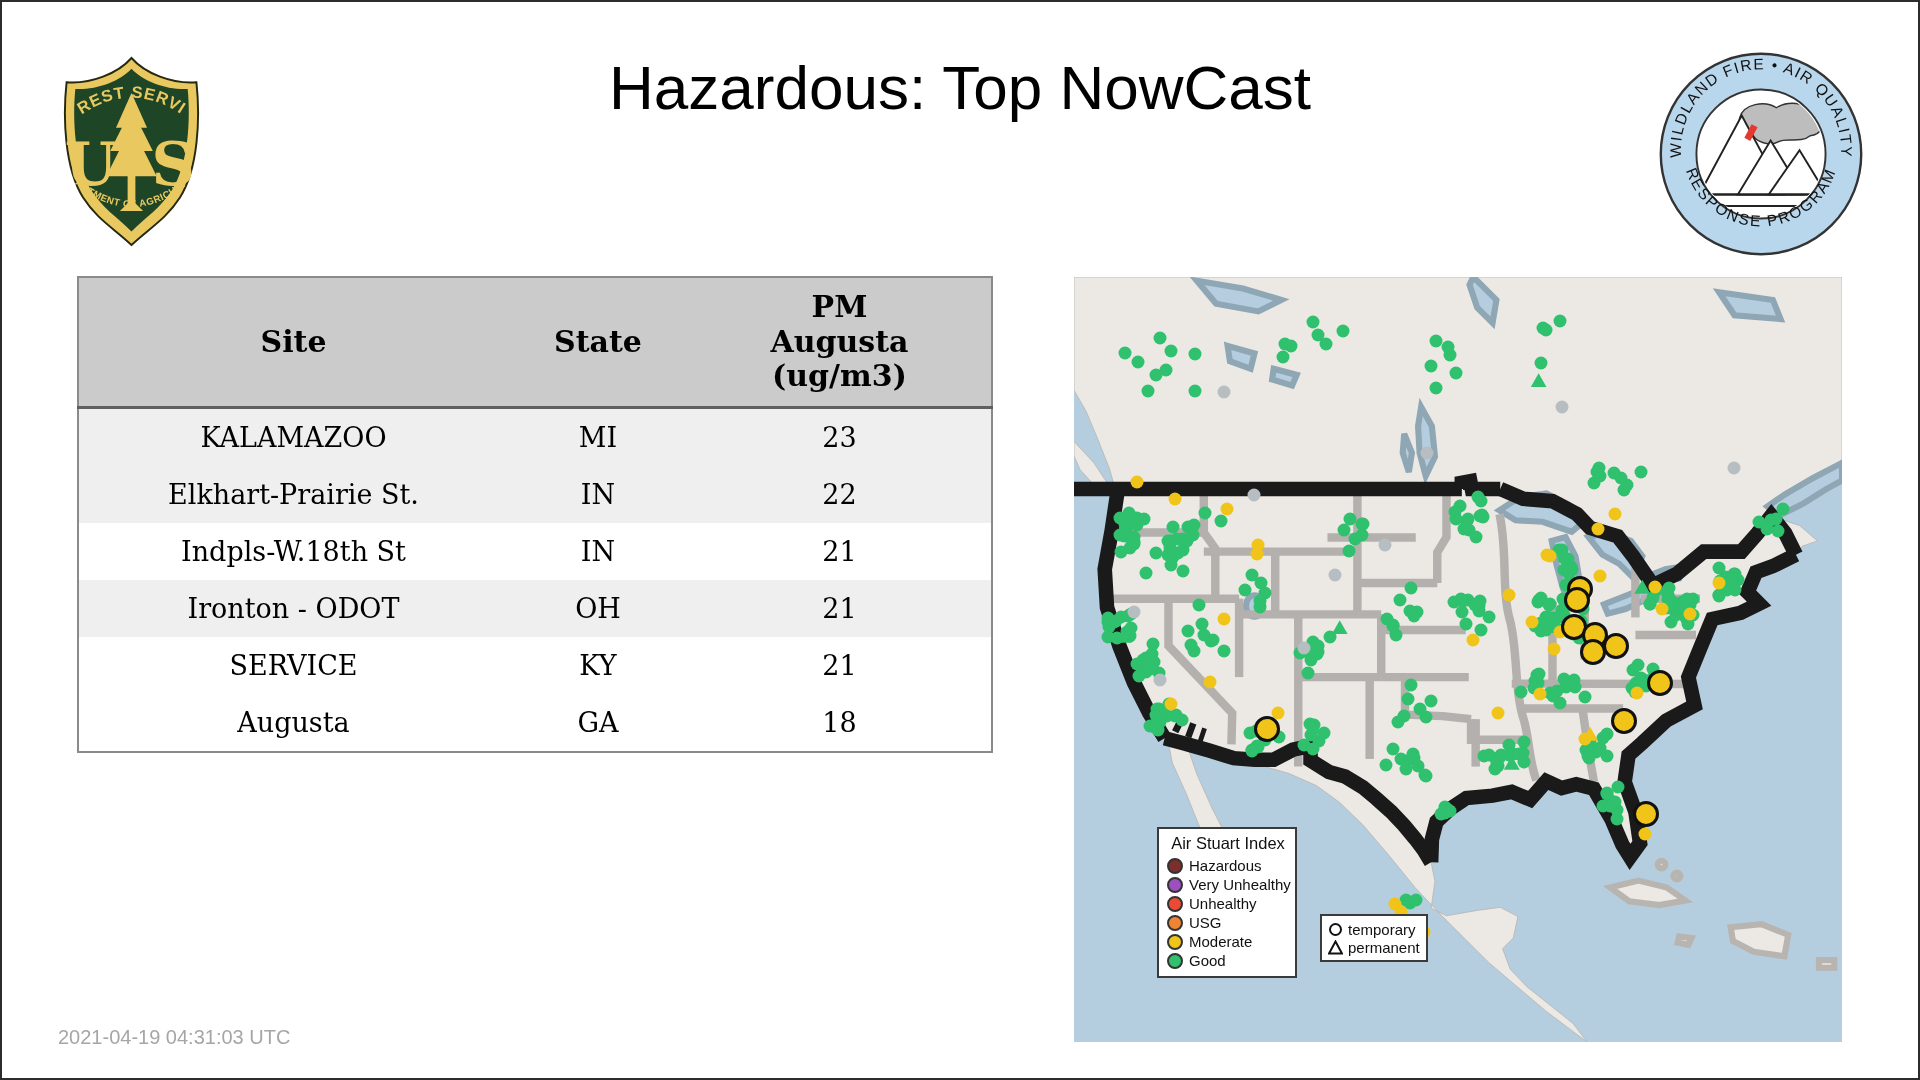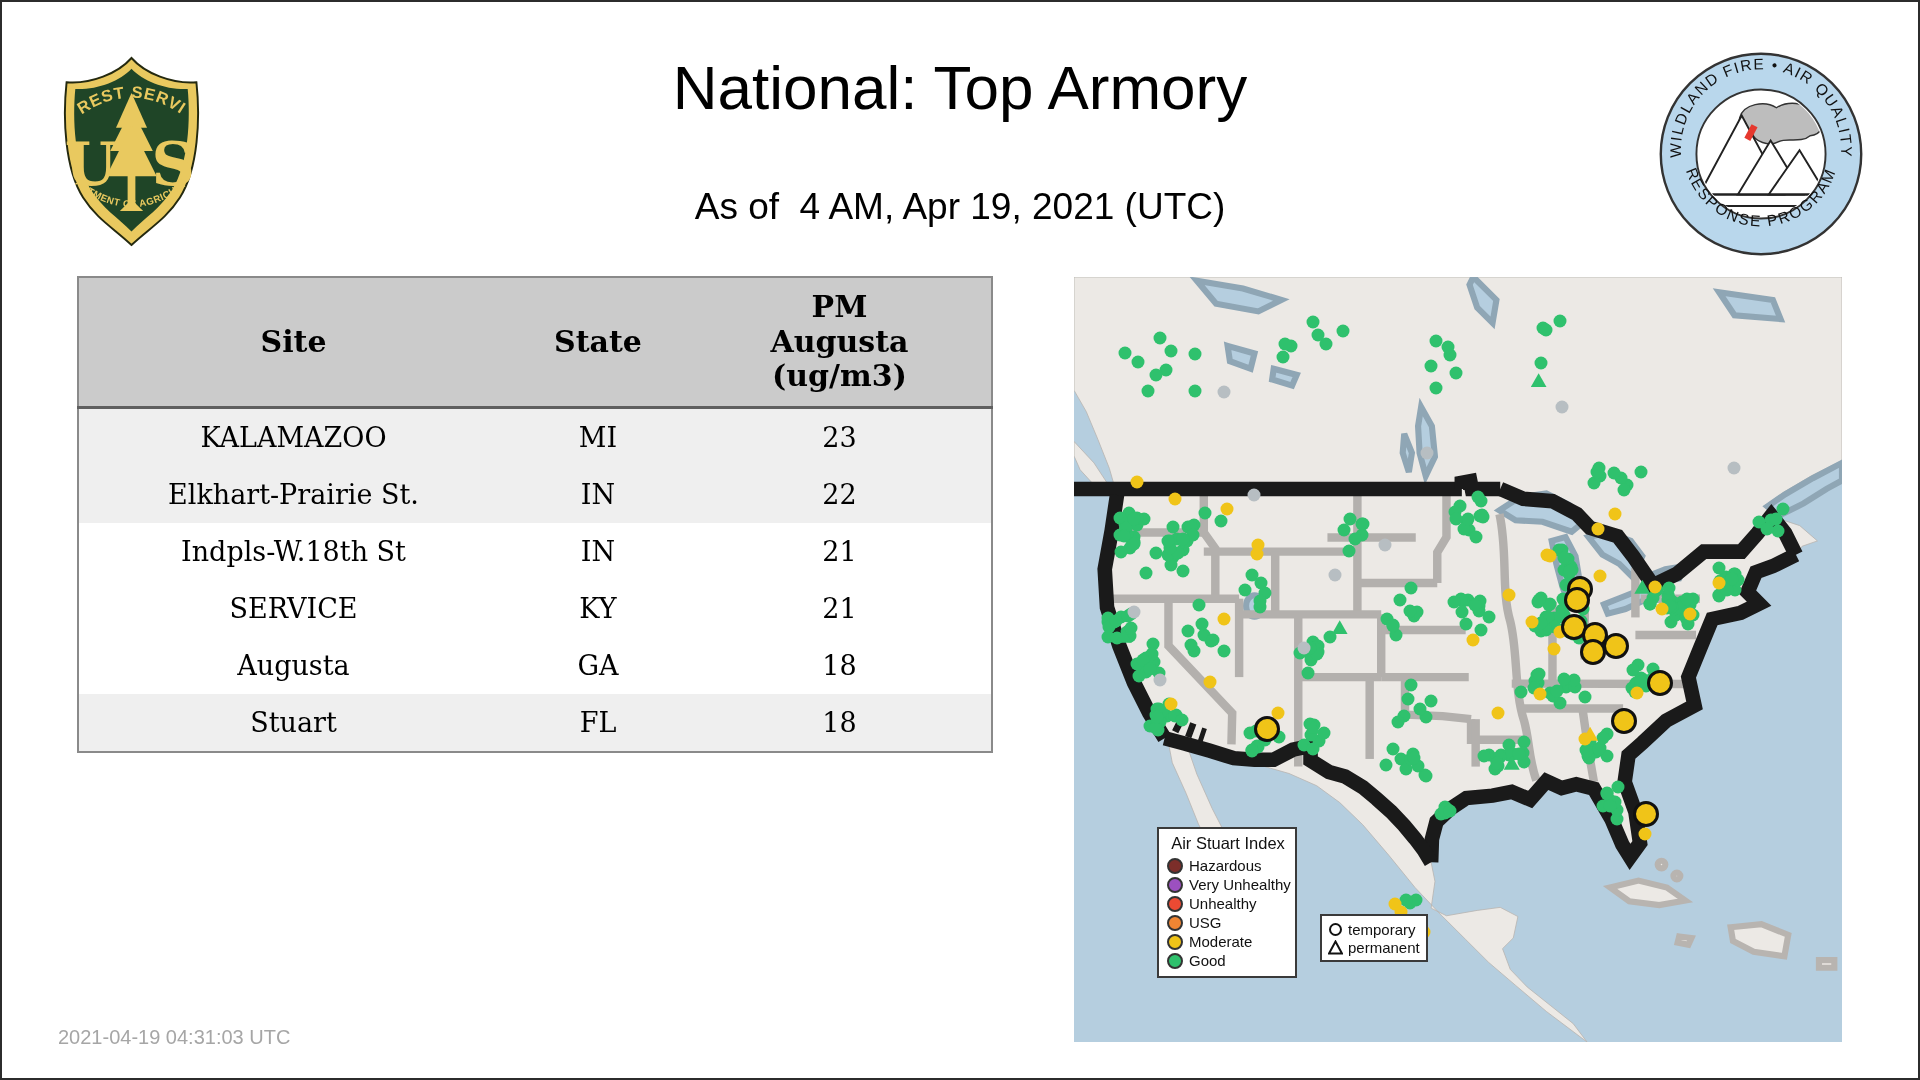--- a/index.html
+++ b/index.html
@@ -103,22 +103,21 @@
     <text x="123" y="135" text-anchor="middle" font-family="DejaVu Serif, serif" font-size="62" font-weight="bold" fill="#e9c95f">S</text>
     <g fill="#e9c95f">
       <polygon points="80,40 64,76 96,76"></polygon>
       <polygon points="80,56 58,100 102,100"></polygon>
       <polygon points="80,74 54,126 106,126"></polygon>
       <rect x="76" y="124" width="8" height="32"></rect>
       <polygon points="80,150 68,162 92,162"></polygon>
     </g>
   </svg>
 
-  <div class="page-title">National: Top Armory</div>
-  <div class="page-subtitle">As of  4 AM, Apr 19, 2021 (UTC)</div>
+  <div class="page-title">Hazardous: Top NowCast</div>
 
   <svg class="wfaqrp-logo" width="212" height="212" viewBox="0 0 220 220">
     <circle cx="110" cy="110" r="104" fill="#b9d7ec" stroke="#333" stroke-width="2.5"></circle>
     <circle cx="110" cy="110" r="67" fill="#ffffff" stroke="#333" stroke-width="2"></circle>
     <defs>
       <path id="wf-arc-top" d="M 28,118 A 83,83 0 1 1 192,118"></path>
       <path id="wf-arc-bottom" d="M 32,126 A 81,81 0 0 0 188,126"></path>
       <clipPath id="wf-clip">
           <circle cx="110" cy="110" r="65"></circle>
         </clipPath>
@@ -168,33 +167,33 @@
         <tr class="odd">
           <td>Elkhart-Prairie St.</td>
           <td>IN</td>
           <td>22</td>
         </tr>
         <tr class="even">
           <td>Indpls-W.18th St</td>
           <td>IN</td>
           <td>21</td>
         </tr>
+        <tr class="odd">
+          <td>Ironton - ODOT</td>
+          <td>OH</td>
+          <td>21</td>
+        </tr>
         <tr class="even">
           <td>SERVICE</td>
           <td>KY</td>
           <td>21</td>
         </tr>
         <tr class="even">
           <td>Augusta</td>
           <td>GA</td>
-          <td>18</td>
-        </tr>
-        <tr class="odd">
-          <td>Stuart</td>
-          <td>FL</td>
           <td>18</td>
         </tr>
       </tbody>
   </table>
 
   <div class="map">
     <svg class="map-svg" viewBox="0 0 100 100" preserveAspectRatio="none">
       <rect x="0" y="0" width="100" height="100" fill="#b5cedf"></rect>
 
       <path d="M 0 0 L 100 0 L 100 24 L 96 26 L 92.3 28.2 L 89.8 30 L 91.5 31.5 L 94.5 32.5 L 96.8 34.5 L 94.8 35.2 L 94 36.3

